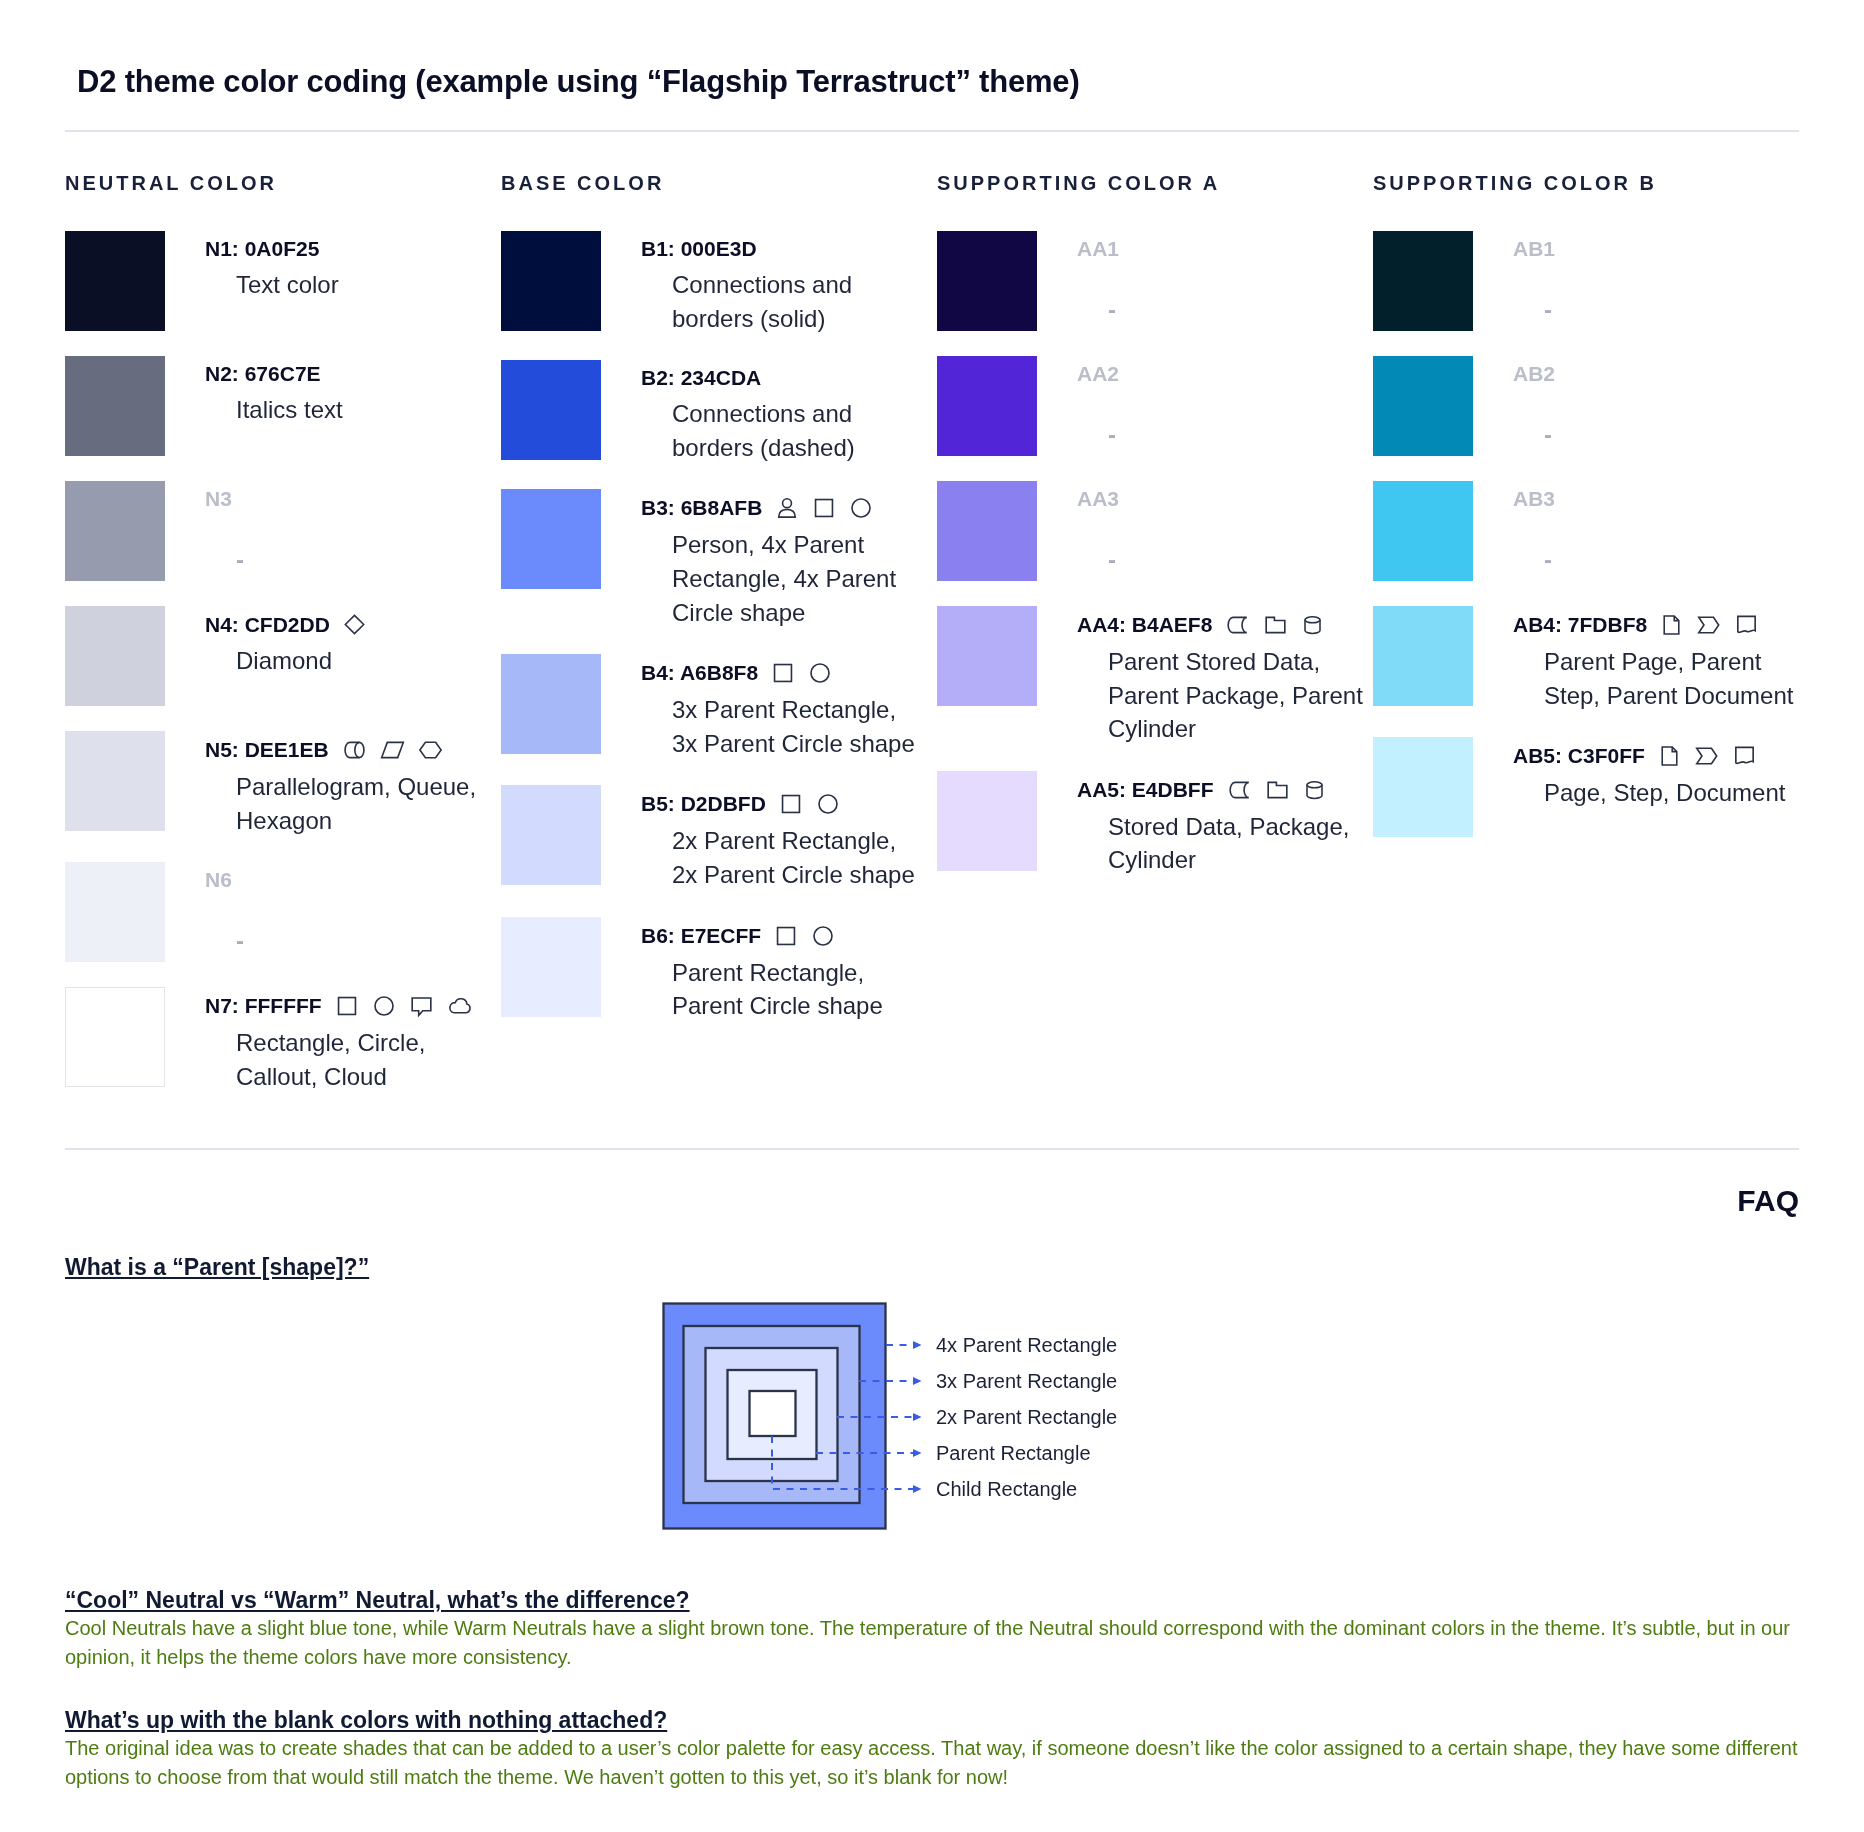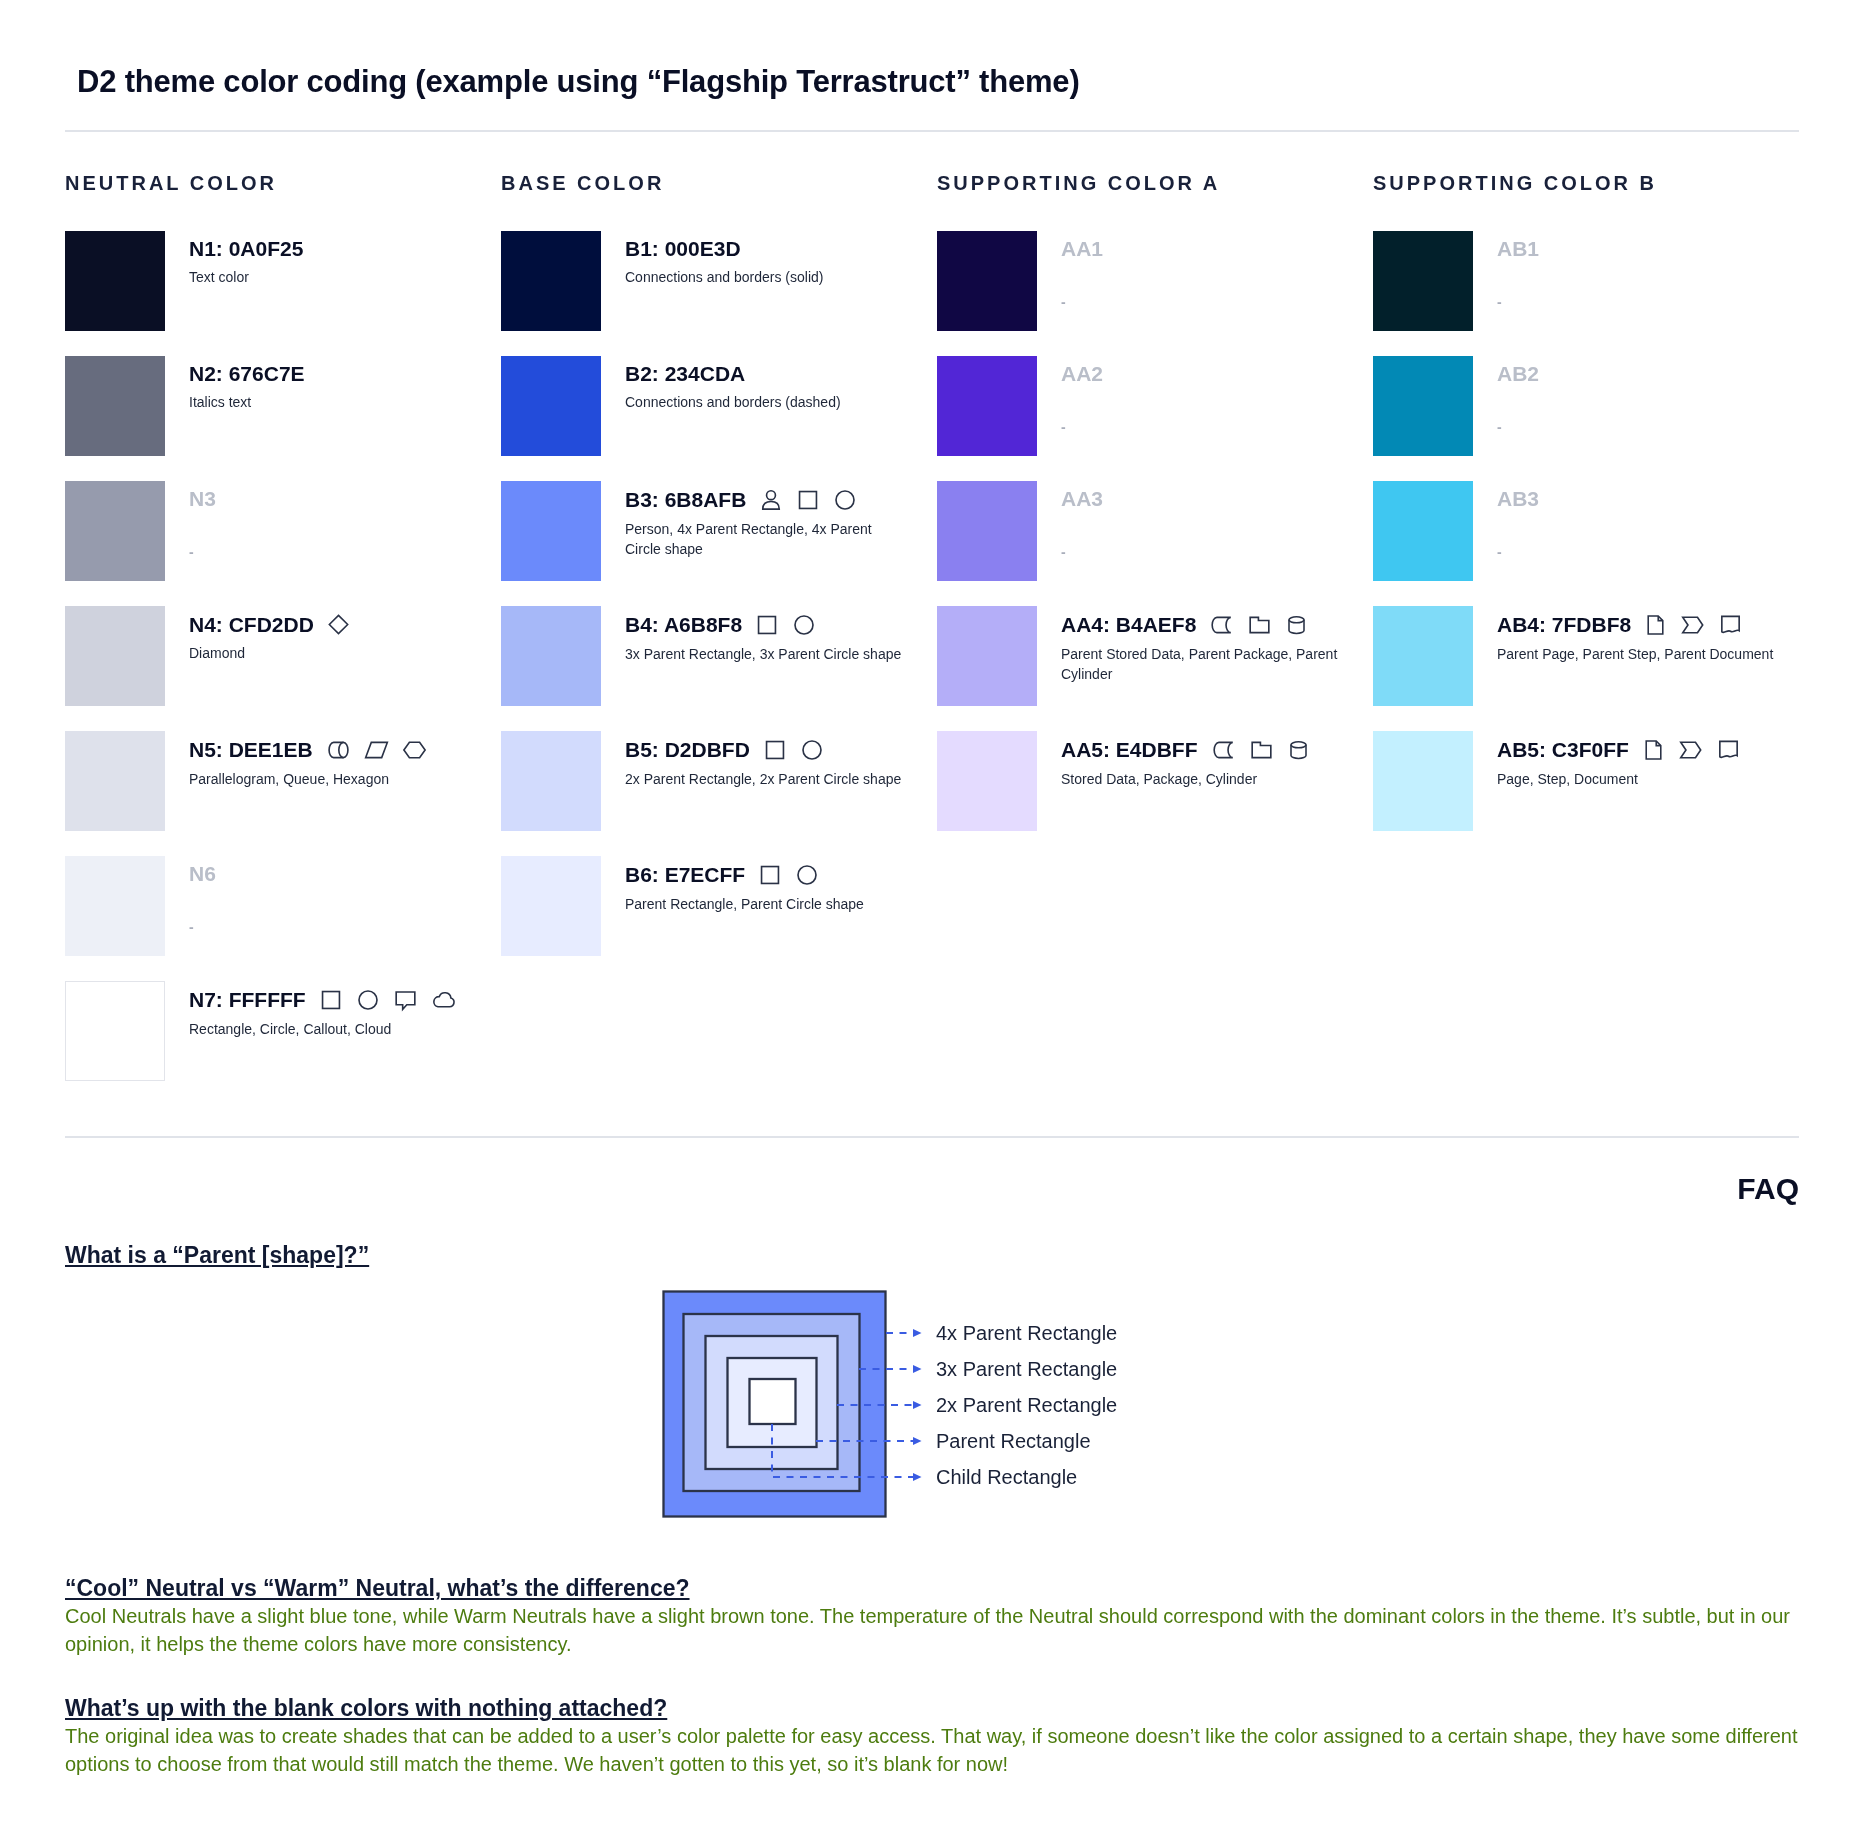--- a/index.html
+++ b/index.html
@@ -17,30 +17,30 @@
   .divider{border:none;height:2px;background:#E0E3E9;margin:30px 0 0 0;}
   
   .palette{
     display:grid;grid-template-columns:repeat(4,1fr);column-gap:10px;
     margin-top:40px;
   }
   .col-header{
     margin:0 0 36px 0;
     font-size:20px;font-weight:bold;letter-spacing:3px;color:#19213A;
   }
-  .row{display:flex;gap:24px;min-height:100px;margin-bottom:25px;}
+  .row{display:flex;gap:40px;min-height:100px;margin-bottom:25px;}
   .swatch{width:100px;height:100px;flex:0 0 100px;}
   .swatch.bordered{box-sizing:border-box;border:1px solid #E2E4EA;}
   .info{padding-top:6px;min-width:0;}
   .label-line{display:flex;align-items:center;gap:12px;}
   .label{font-size:21px;font-weight:bold;color:#0A0F25;white-space:nowrap;}
   .icons{display:inline-flex;align-items:center;gap:11px;}
   .icons svg{display:block;}
   .desc{
-    margin-top:7px;font-size:14px;line-height:1.4;color:#1E2638;max-width:278px;
+    margin-top:7px;font-size:24px;line-height:1.4;color:#1E2638;max-width:278px;margin-left:31px;
   }
   .row.blank .label{color:#B9BEC9;}
   .row.blank .desc{margin-top:32px;color:#A9AEBB;font-weight:bold;}
   
   .faq-heading{margin:34px 0 0 0;font-size:30px;font-weight:bold;color:#0A0F25;text-align:right;}
   .faq-question{margin:36px 0 0 0;font-size:23px;font-weight:bold;color:#111A33;text-decoration:underline;}
   .faq-answer{
     margin:0 0 0 0;font-size:20px;line-height:1.42;color:#4d7c0f;max-width:1736px;
   }
   .diagram-wrap{margin-top:16px;text-align:center;}

